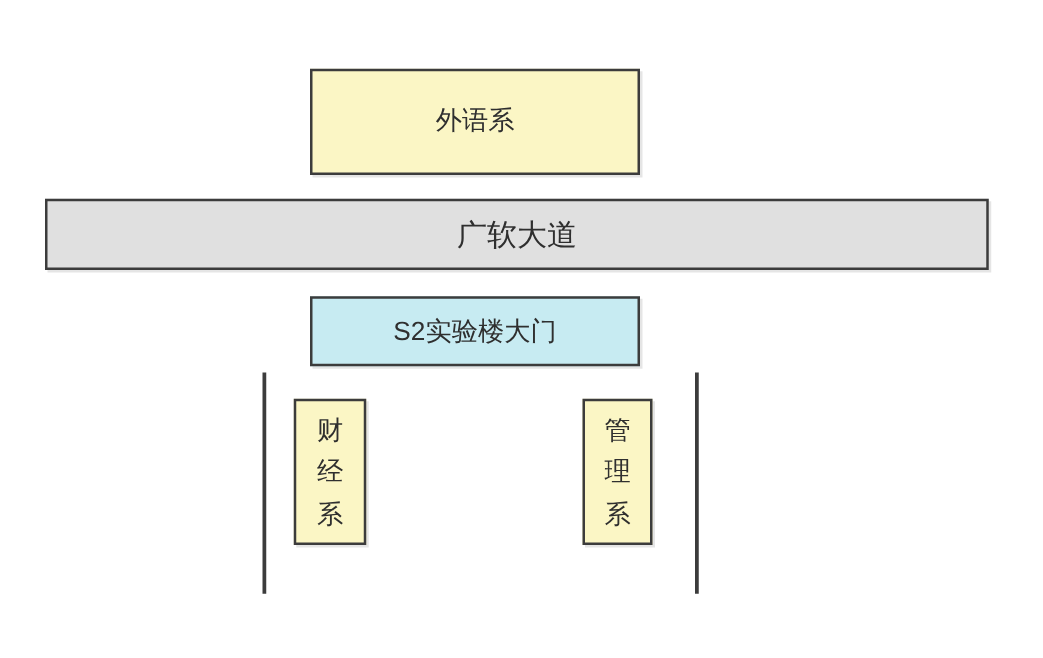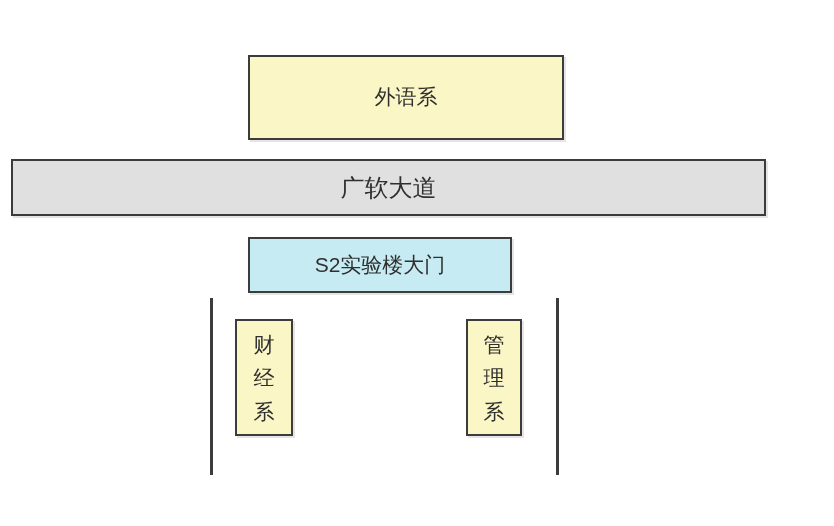--- a/index.html
+++ b/index.html
@@ -22,30 +22,30 @@
     box-sizing: border-box;
     display: flex;
     align-items: center;
     justify-content: center;
     text-align: center;
     box-shadow: 2px 2px 0 rgba(0,0,0,0.10);
   }
   
   .foreign-dept {
     left: 248px; top: 55px;
-    width: 316px; height: 85px;
+    width: 264px; height: 85px;
     background: var(--box-yellow, #fbf6c5);
     flex-direction: column;
     font-size: 21px;
     line-height: 1.38;
     justify-content: center;
   }
   
   .road {
-    left: 11px; top: 159px;
+    left: 36px; top: 159px;
     width: 755px; height: 57px;
     background: var(--road-gray, #e0e0e0);
     font-size: 24px;
   }
   
   .gate {
     left: 248px; top: 237px;
     width: 264px; height: 56px;
     background: var(--box-blue, #c7ebf2);
     font-size: 21px;

